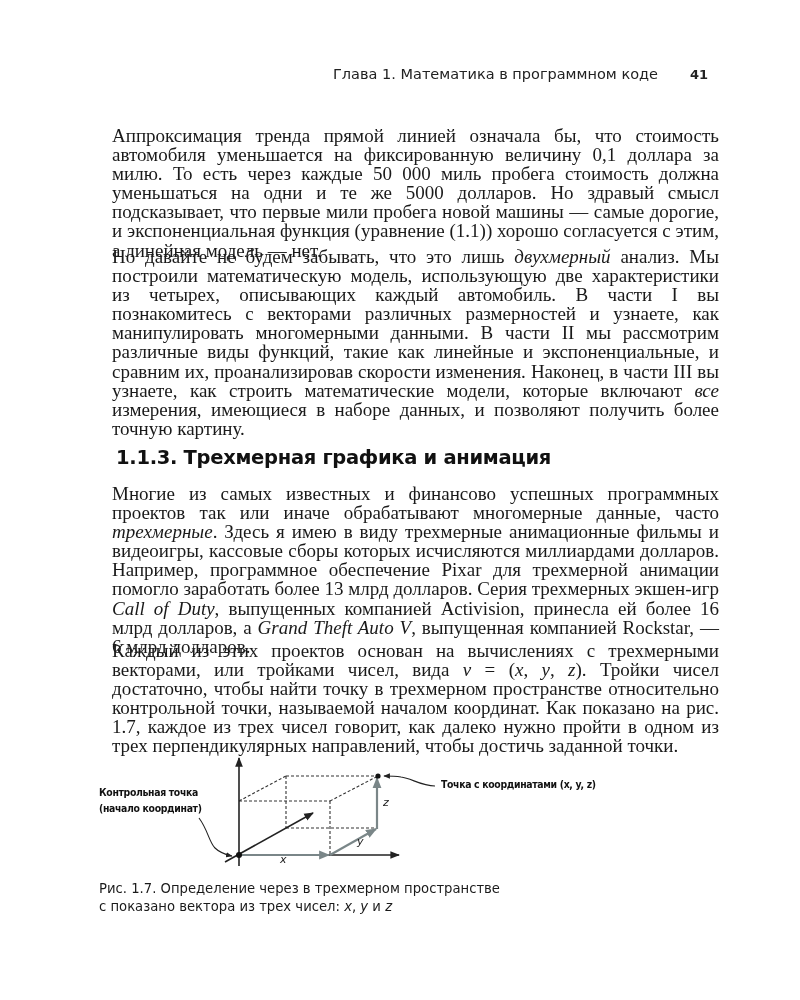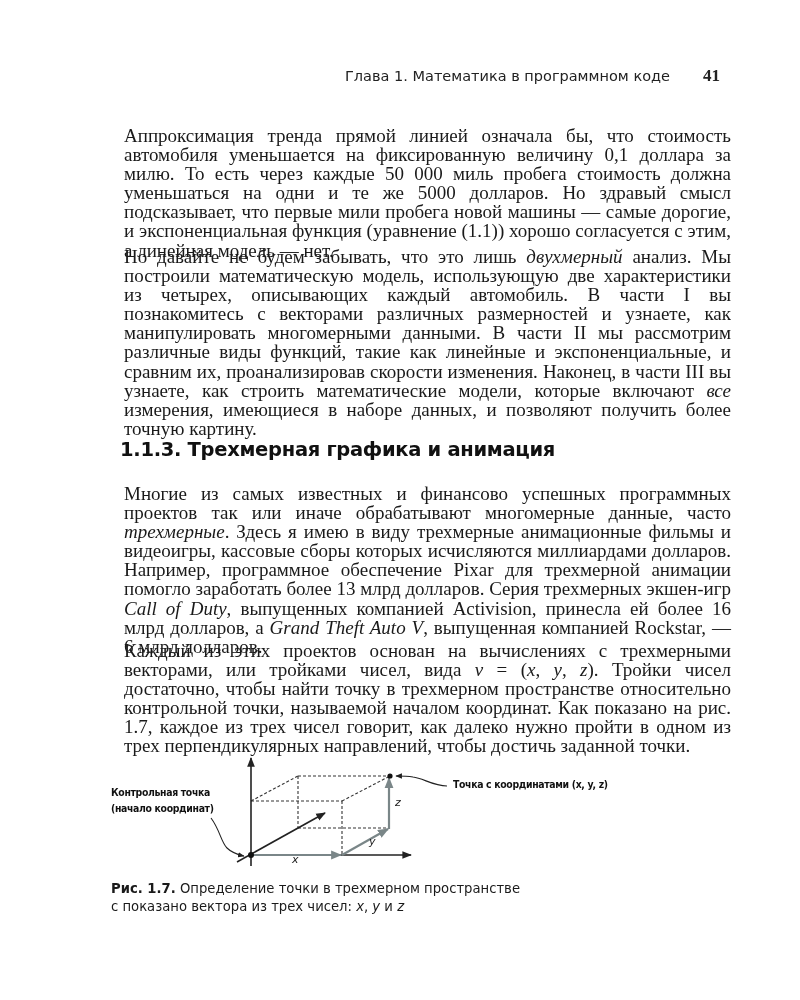--- a/index.html
+++ b/index.html
@@ -1,55 +1,55 @@
 <!DOCTYPE html>
 <html><head>
 <meta charset="utf-8">
 <style>
   html, body { margin: 0; padding: 0; background: #ffffff; }
   body { width: 800px; height: 1000px; position: relative; overflow: hidden; color: #1a1a1a; }
-  .page { position: absolute; left: 15px; top: 0; width: 684px; height: 1000px; }
+  .page { position: absolute; left: 3px; top: 0; width: 684px; height: 1000px; }
   .running-head {
     position: absolute; left: 330px; top: 66px; width: 375px;
     font-family: "DejaVu Sans", sans-serif; font-size: 14.5px; color: #222;
     display: flex; justify-content: space-between; align-items: baseline;
   }
-  .running-head .page-num { font-weight: bold; font-size: 17px; font-family: Liberation Serif, serif; }
+  .running-head .page-num { font-weight: bold; font-size: 13px; }
   .para {
     position: absolute; left: 97px; width: 607px;
     font-family: "Liberation Serif", serif; font-size: 19px; line-height: 19.1px;
     text-align: justify; margin: 12px; color: #1a1a1a;
   }
   .para em { font-style: italic; }
   .p1 { top: 114px; }
   .p2 { top: 235px; }
   .p3 { top: 472px; font-family: Liberation Serif, serif; }
   .p4 { top: 629px; }
   .section-heading {
-    position: absolute; left: 97px; top: 430px; margin: 8px;
+    position: absolute; left: 97px; top: 430px; margin: 16px;
     font-family: "DejaVu Sans", sans-serif; font-weight: bold; font-size: 19.5px; color: #111;
     letter-spacing: -0.3px;
   }
   .figure { position: absolute; left: 0; top: 740px; width: 800px; height: 140px; }
   .fig-label {
     position: absolute; font-family: "DejaVu Sans", sans-serif; font-weight: bold;
     font-size: 11px; line-height: 16px; color: #111; letter-spacing: -0.4px;
     transform: scaleX(0.85); transform-origin: left top;
   }
   .fig-label.origin { left: 96px; top: 785px; }
   .fig-label.point { left: 438px; top: 777px; }
   .axis-letter {
     position: absolute; font-family: "DejaVu Sans", sans-serif; font-style: italic;
     font-size: 11px; color: #222;
   }
   .caption {
     position: absolute; left: 96px; top: 880px; width: 460px;
     font-family: "DejaVu Sans", sans-serif; font-size: 13.2px; line-height: 17.5px; color: #1a1a1a;
   }
-  .caption .cap-num { font-weight: bold; }
+  .caption .cap-num { font-weight: normal; }
   .caption em { font-style: italic; }
 </style>
 </head>
 <body>
 
 <div class="page">
 
   <div class="running-head">
     <span>Глава 1. Математика в программном коде</span>
     <span class="page-num">41</span>
@@ -104,17 +104,17 @@
     <div>Контрольная точка</div>
     <div>(начало координат)</div>
   </div>
   <div class="fig-label point">Точка с координатами (x, y, z)</div>
 
   <span class="axis-letter" style="left:277px; top:853px;">x</span>
   <span class="axis-letter" style="left:354px; top:835px;">y</span>
   <span class="axis-letter" style="left:380px; top:796px;">z</span>
 
   <div class="caption">
-    <span class="cap-num">Рис. 1.7.</span><span> Определение точки в трехмерном пространстве</span><br>
+    <span class="cap-num">Рис. 1.7.</span><span> Определение через в трехмерном пространстве</span><br>
     <span>с показано вектора из трех чисел: </span><em>x</em><span>, </span><em>y</em><span> и </span><em>z</em>
   </div>
 
 </div>
 
 </body></html>

